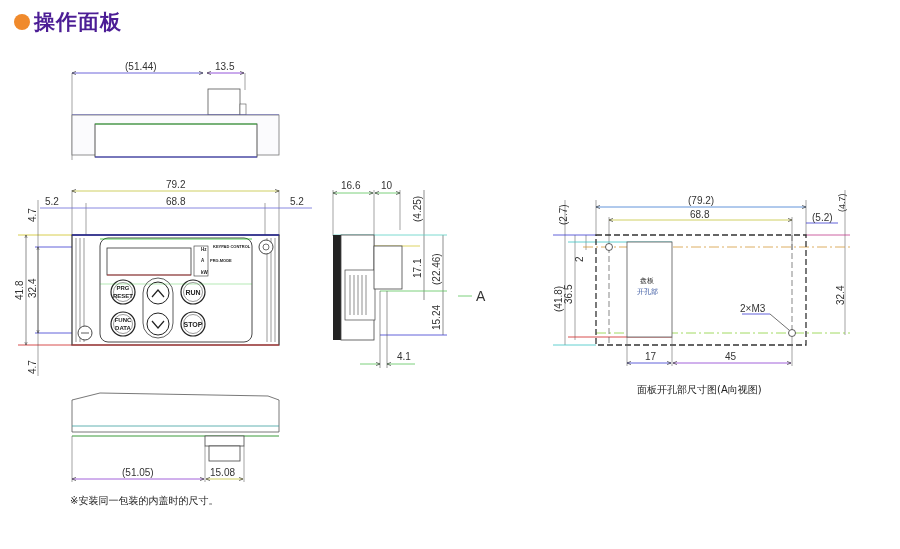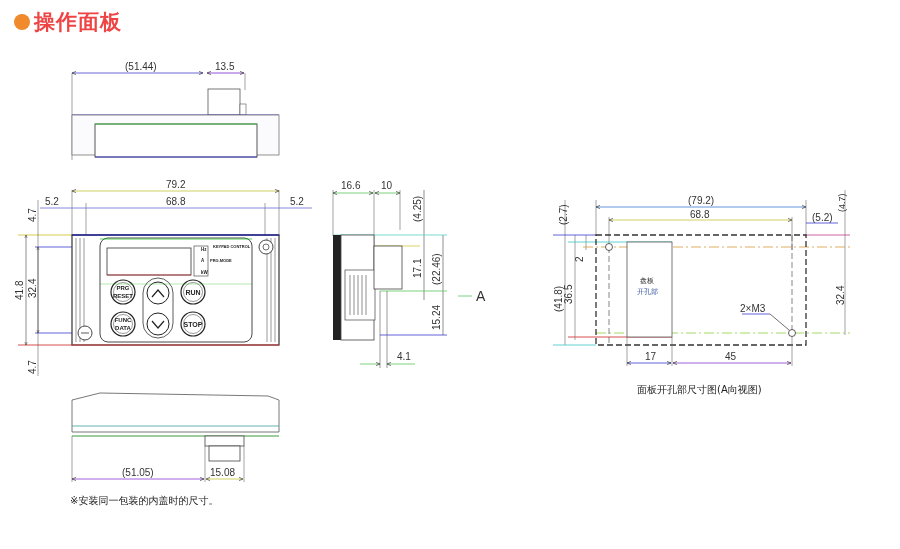--- a/index.html
+++ b/index.html
@@ -1,17 +1,17 @@
 <!DOCTYPE html>
 <html><head>
 <meta charset="utf-8">
 <style>
   html,body{margin:0;padding:0;background:#fff;}
   body{width:900px;height:549px;position:relative;overflow:hidden;font-family:"DejaVu Sans","Liberation Sans",sans-serif;}
-  .title{position:absolute;left:14px;top:8px;font-size:21px;font-weight:bold;color:#ef4444;letter-spacing:1px;display:flex;align-items:center;}
+  .title{position:absolute;left:14px;top:8px;font-size:21px;font-weight:bold;color:#4c1d95;letter-spacing:1px;display:flex;align-items:center;}
   .title .dot{width:16px;height:16px;border-radius:50%;background:#f08a2c;display:inline-block;margin-right:4px;}
   svg{position:absolute;left:0;top:0;}
   .dim{font-family:"Liberation Sans","DejaVu Sans",sans-serif;font-size:10px;fill:#333;}
   .cap{font-family:"DejaVu Sans",sans-serif;font-size:10px;fill:#222;}
   .btn{font-family:"Liberation Sans",sans-serif;font-size:7px;font-weight:bold;fill:#222;}
   .tiny{font-family:"Liberation Sans",sans-serif;font-size:4.5px;fill:#222;font-weight:bold;}
 </style>
 </head>
 <body>
 

